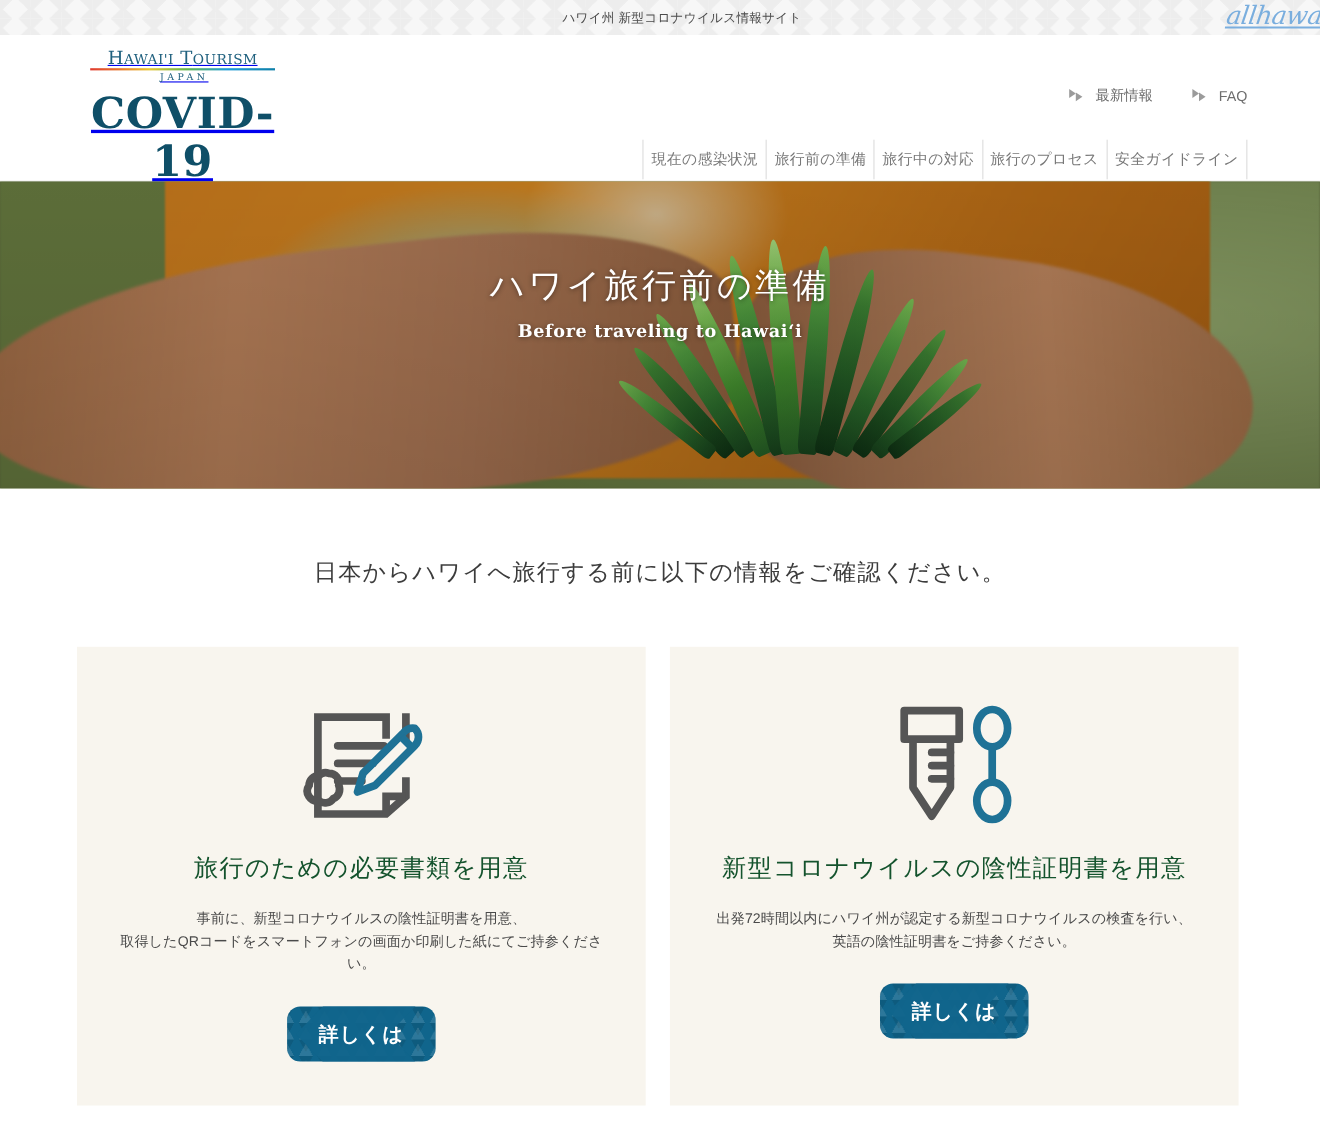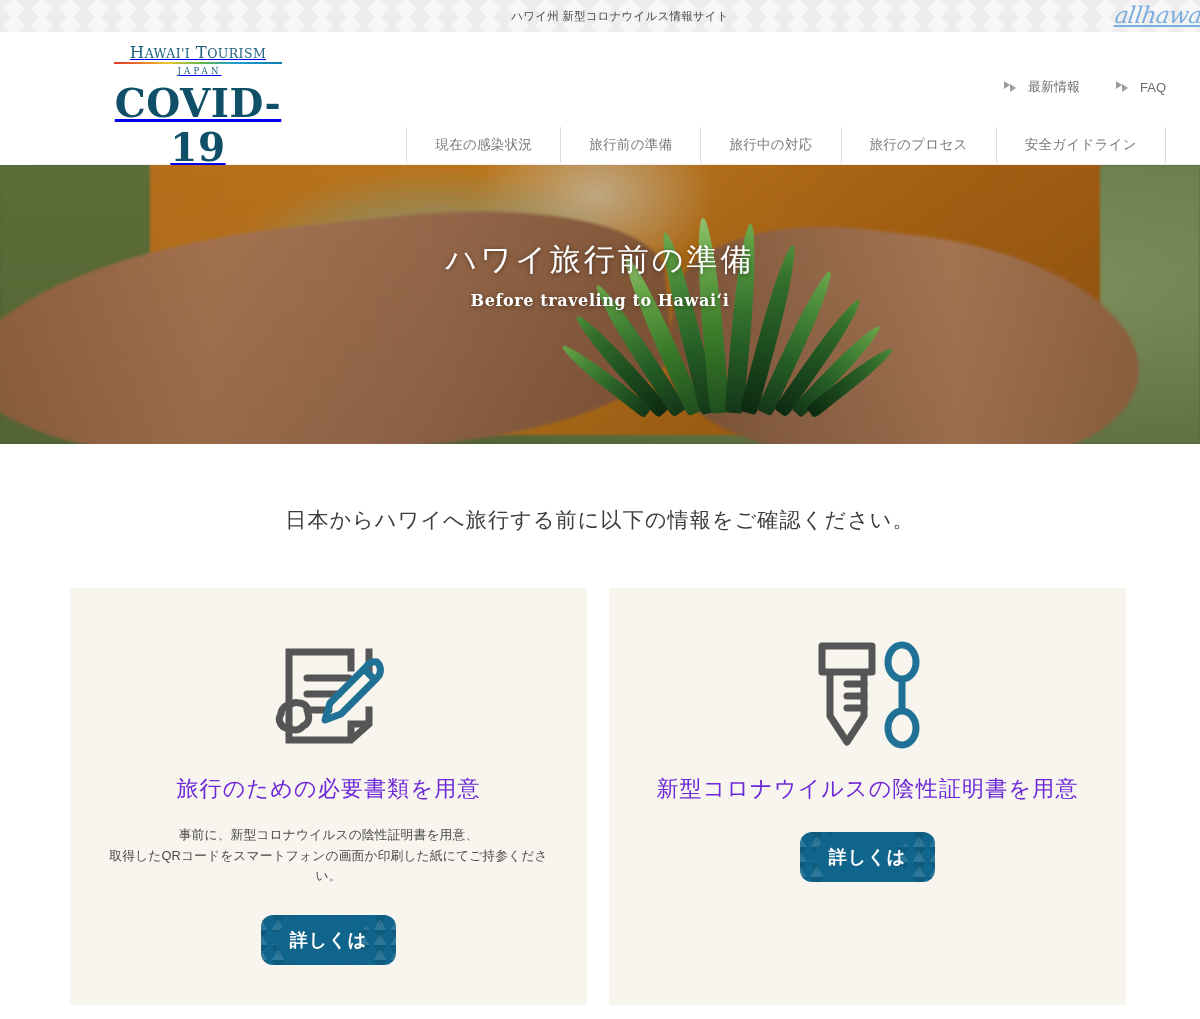--- a/index.html
+++ b/index.html
@@ -62,21 +62,20 @@
     letter-spacing: -0.5px;
     transform: skewX(-8deg);
   }
 
   
   .header {
     position: relative;
     height: 133px;
     background: #fff;
     border-bottom: 1px solid #f0efed;
-    margin-left: 32px;
   }
   .header-inner {
     position: relative;
     width: 1200px;
     height: 133px;
     margin: 0 auto;
   }
 
   
   .logo-block {
@@ -167,21 +166,21 @@
     right: 66px;
     top: 95px;
     display: flex;
     align-items: stretch;
     height: 36px;
   }
   .nav-item {
     display: flex;
     align-items: center;
     justify-content: center;
-    padding: 0 28px;
+    padding: 0 7px;
     font-size: 13.5px;
     color: #787878;
     text-decoration: none;
     border-left: 1px solid #dcdcdc;
     white-space: nowrap;
     cursor: pointer;
     letter-spacing: .3px;
   }
   .nav-item:last-child { border-right: 1px solid #dcdcdc; }
 
@@ -301,21 +300,21 @@
   }
   .card-icon {
     height: 126px;
     display: flex;
     align-items: center;
     justify-content: center;
   }
   .card-title {
     margin-top: 16px;
     font-size: 22px;
-    color: #6d28d9;
+    color: #14532d;
     letter-spacing: 1.2px;
     font-weight: 400;
   }
   .card-body {
     margin-top: 21px;
     font-size: 12.8px;
     line-height: 1.62;
     color: #4a4a4a;
     letter-spacing: .1px;
   }
@@ -482,20 +481,24 @@
             <path d="M39 48 h17 M39 60 h17 M39 72 h17" stroke-linecap="round"></path>
           </g>
           <g stroke="#1f7296" stroke-width="7" fill="none">
             <ellipse cx="94" cy="26" rx="14" ry="17"></ellipse>
             <path d="M94 43 v32"></path>
             <ellipse cx="94" cy="92" rx="14" ry="17"></ellipse>
           </g>
         </svg>
       </div>
       <h2 class="card-title">新型コロナウイルスの陰性証明書を用意</h2>
+      <p class="card-body">
+        <span>出発72時間以内にハワイ州が認定する新型コロナウイルスの検査を行い、</span><br>
+        <span>英語の陰性証明書をご持参ください。</span>
+      </p>
       <div class="card-btn-wrap">
         <button class="card-btn">
           <span>詳しくは</span>
         </button>
       </div>
     </section>
 
     <section class="card">
       <div class="card-icon">
         <svg width="140" height="118" viewBox="0 0 140 118" fill="none">

